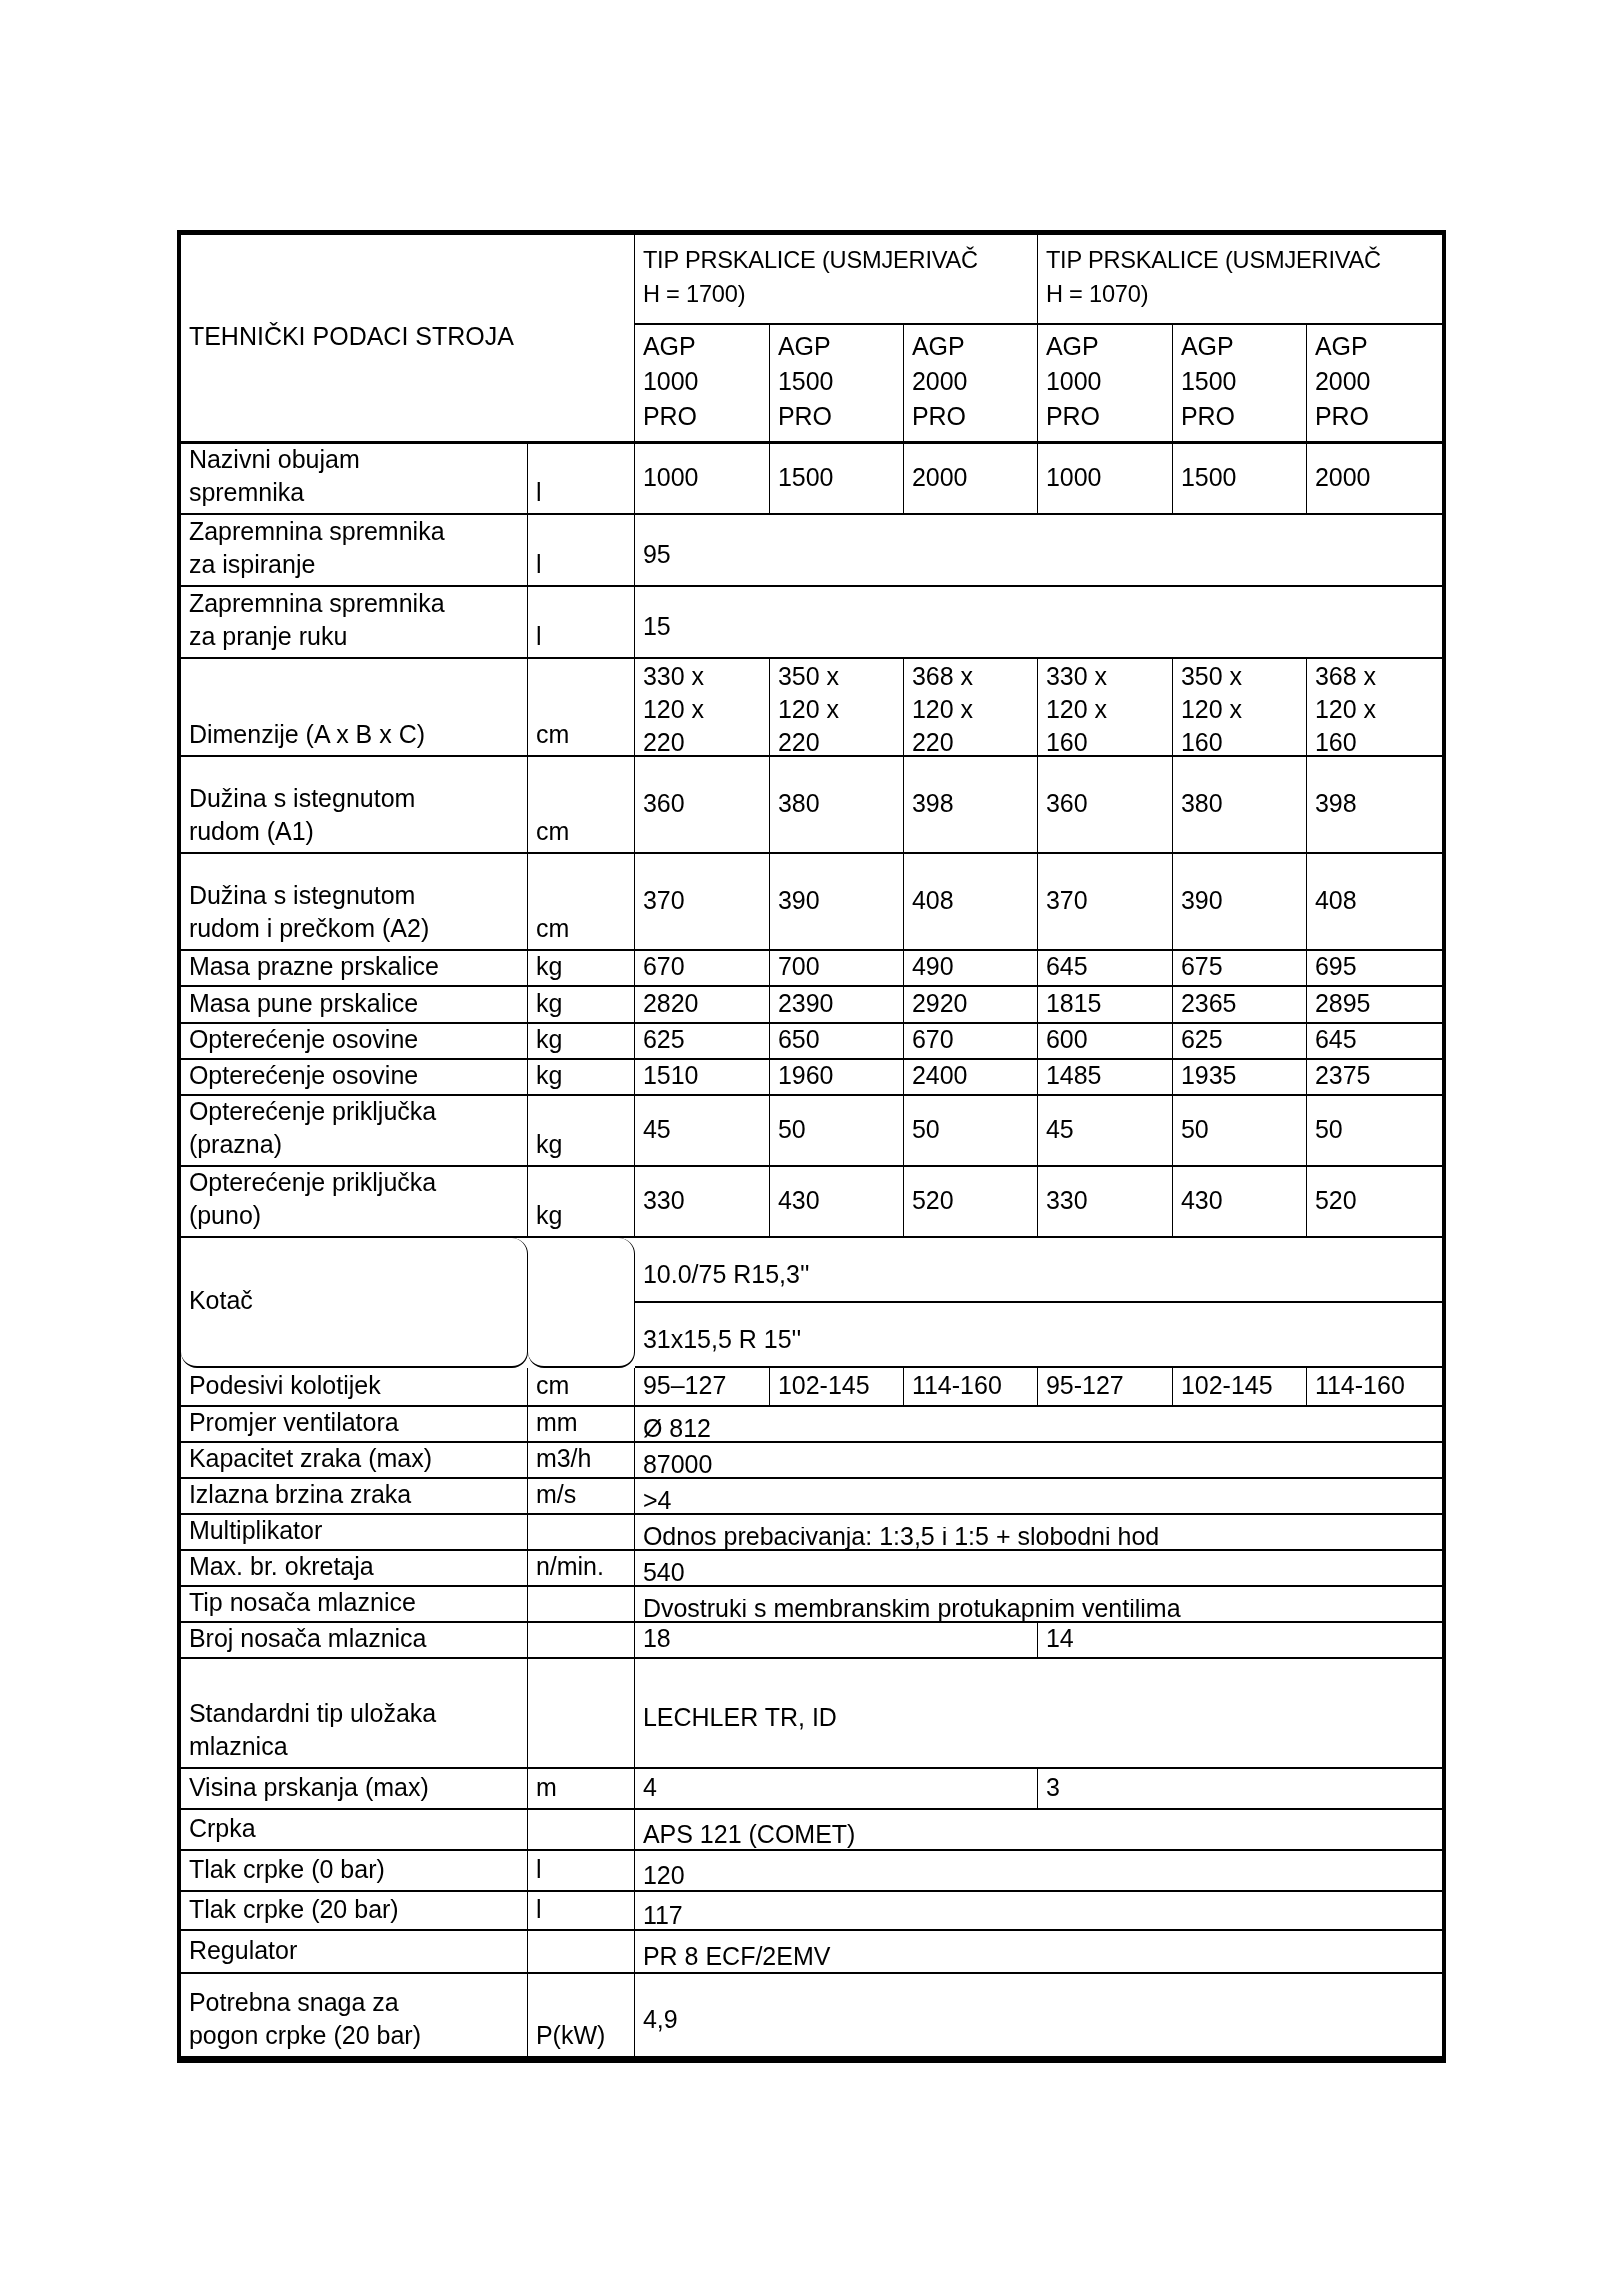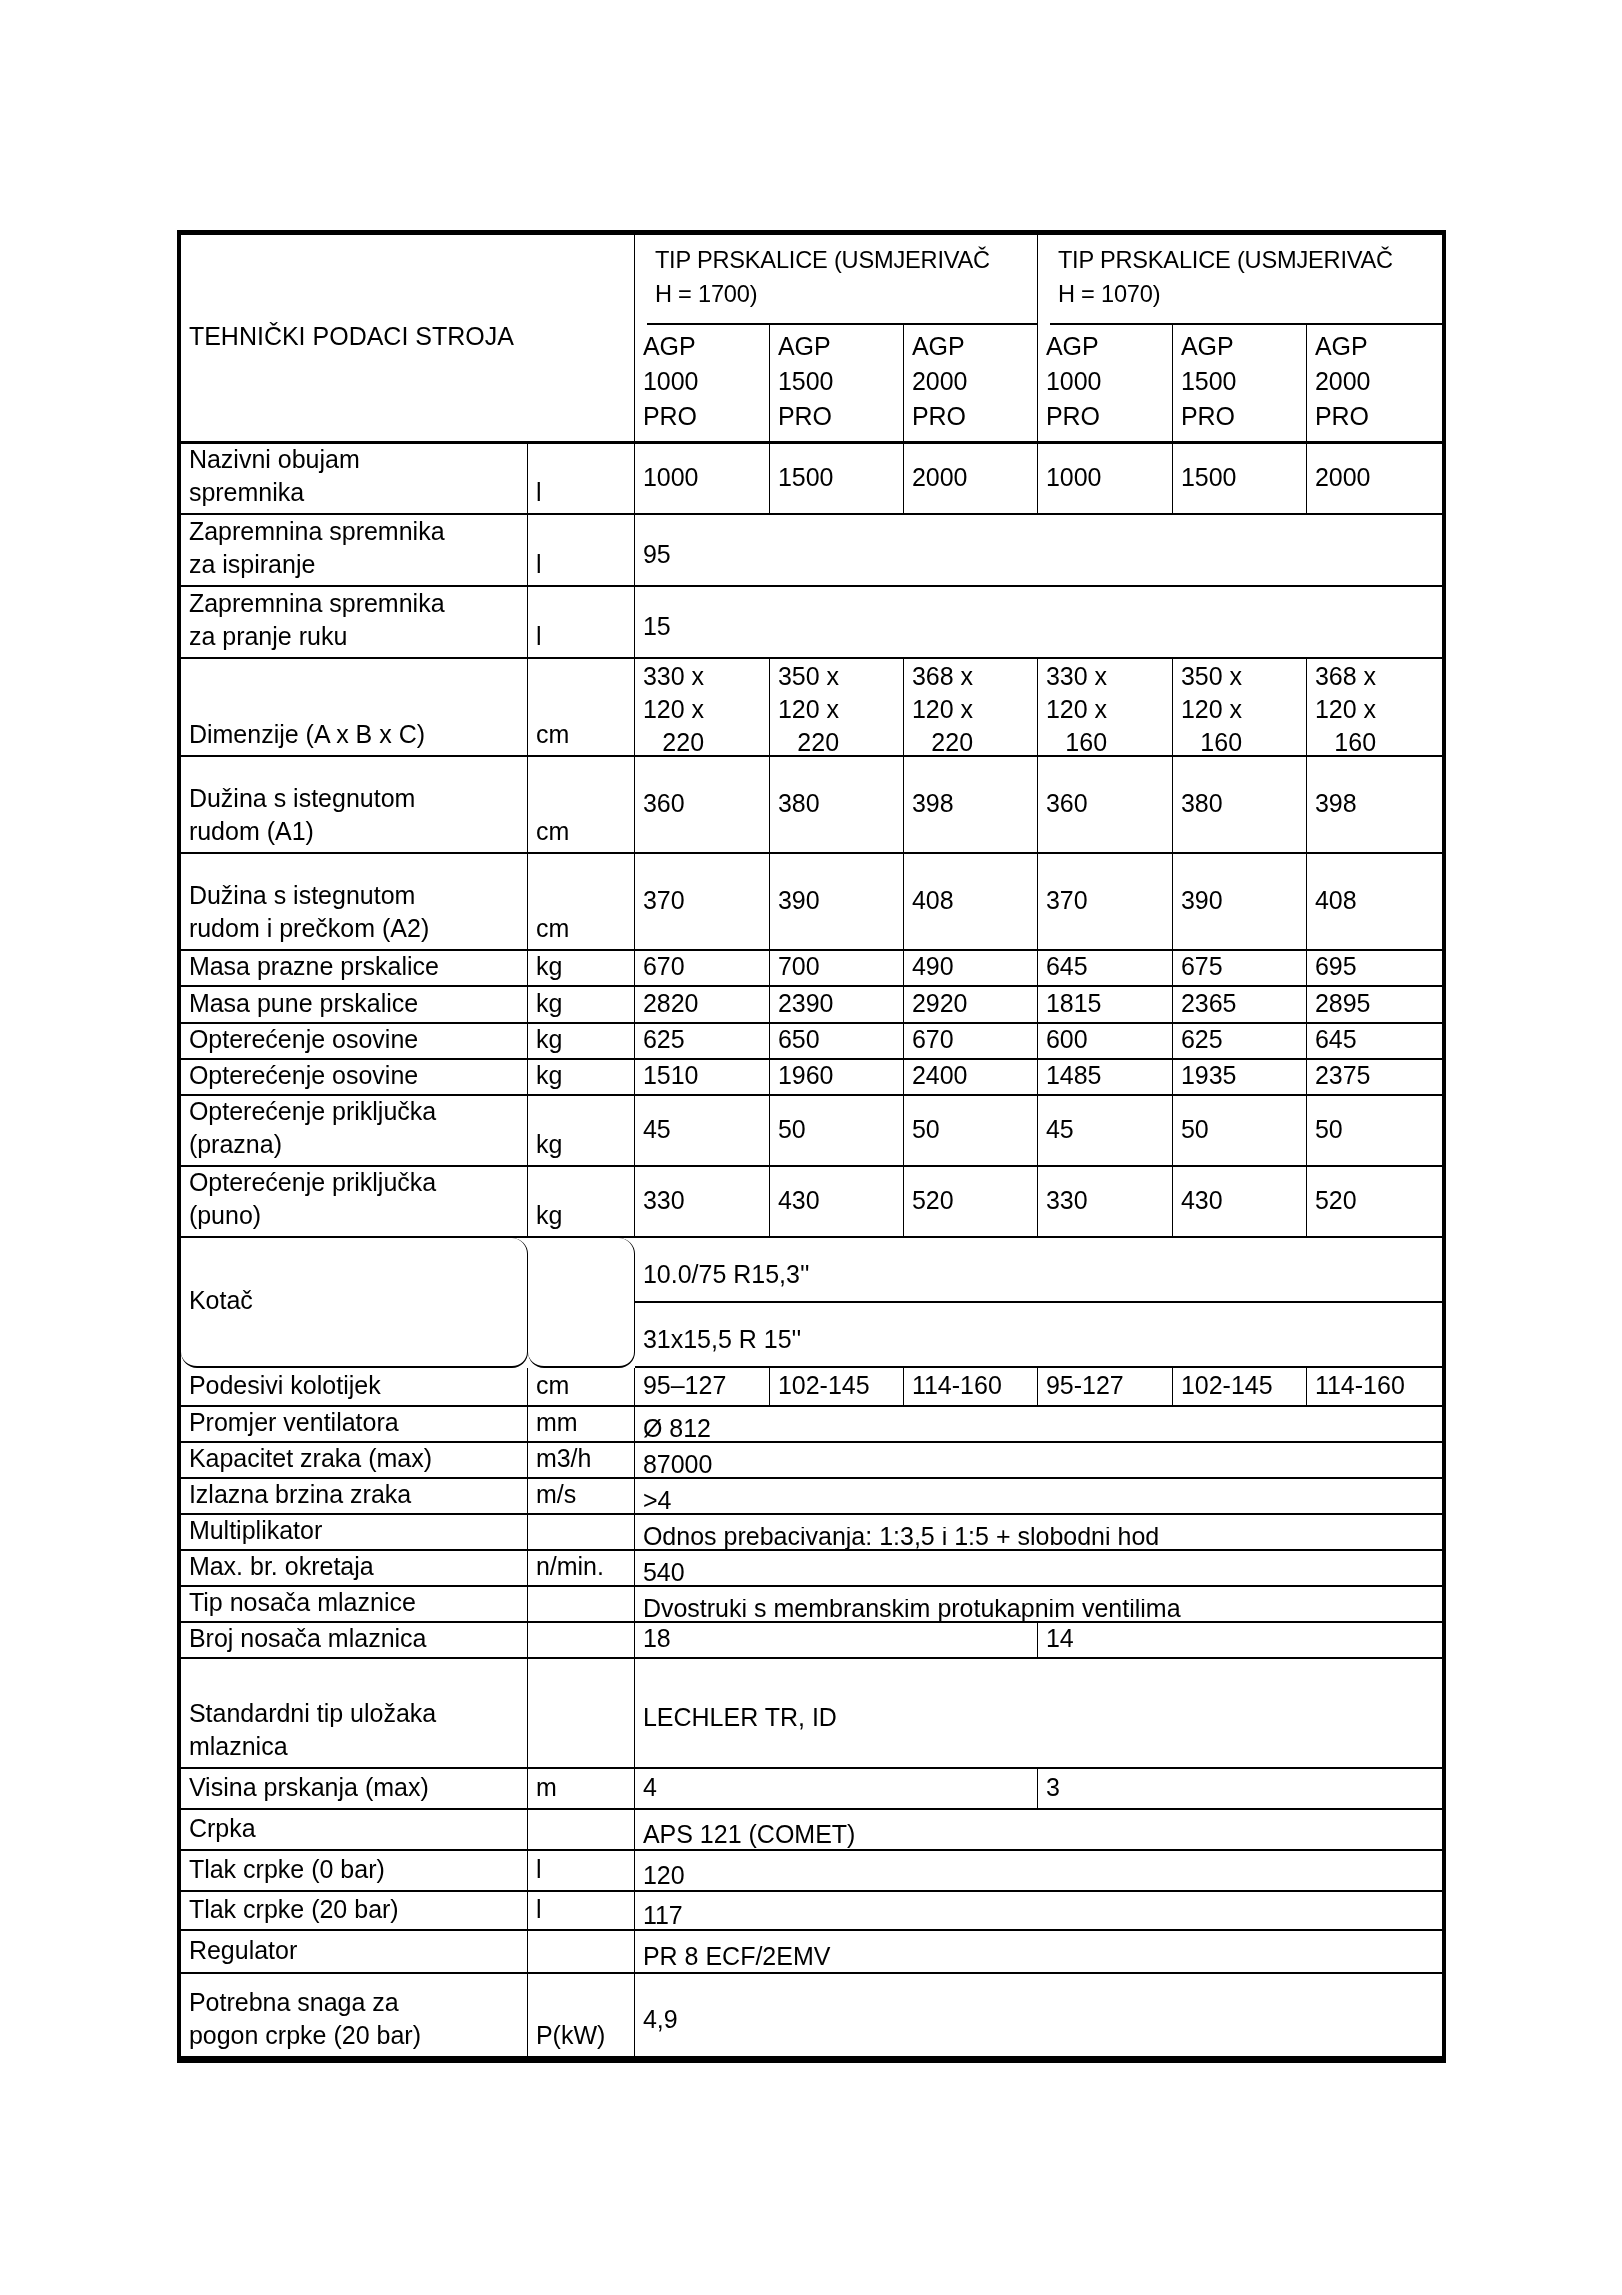--- a/index.html
+++ b/index.html
@@ -8,26 +8,26 @@
   .tbl{position:absolute;left:177px;top:230px;display:grid;
        grid-template-columns:347px 107px 135px 134px 134px 135px 134px 135px;
        grid-template-rows:90px 119px 71px 72px 72px 98px 97px 97px 36px 37px 36px 36px 71px 71px 65px 65px 39px 36px 36px 36px 36px 36px 36px 36px 110px 41px 41px 41px 39px 43px 82px;
        border:4.6px solid #000;border-top-width:5.9px;border-bottom-width:7.9px;
        background:#fff;font-size:25px;line-height:33px;}
   .c{border-right:1.3px solid #000;border-bottom:2.6px solid #000;box-sizing:border-box;
      display:flex;align-items:center;padding:1.3px 6.5px 3.9px 7.9px;overflow:hidden;
      white-space:nowrap;}
   .pre{white-space:pre-line;}
   .e{align-items:flex-end;}
-  .t{align-items:flex-start;padding-bottom:9px;text-align:right;}
+  .t{align-items:flex-start;padding-bottom:9px;}
   .s3{grid-column:span 3;}
   .s6{grid-column:span 6;margin-top:12px;}
   .corner{grid-column:span 2;grid-row:span 2;border-bottom-width:3.9px;}
   .g{border-bottom-width:2px;align-items:flex-start;padding-top:7.9px;
-     font-size:23.6px;letter-spacing:-0.2px;line-height:34px;margin-left:12px;}
+     font-size:23.6px;letter-spacing:-0.2px;line-height:34px;}
   .m{border-bottom-width:3.9px;line-height:35px;}
   .kl{grid-row:span 2;border-radius:16px;}
   .ty1{border-bottom-width:2px;}
   .nr{border-right:none;}
   .nb{border-bottom:none;}
 </style>
 </head>
 <body>
 
 <div class="page">

